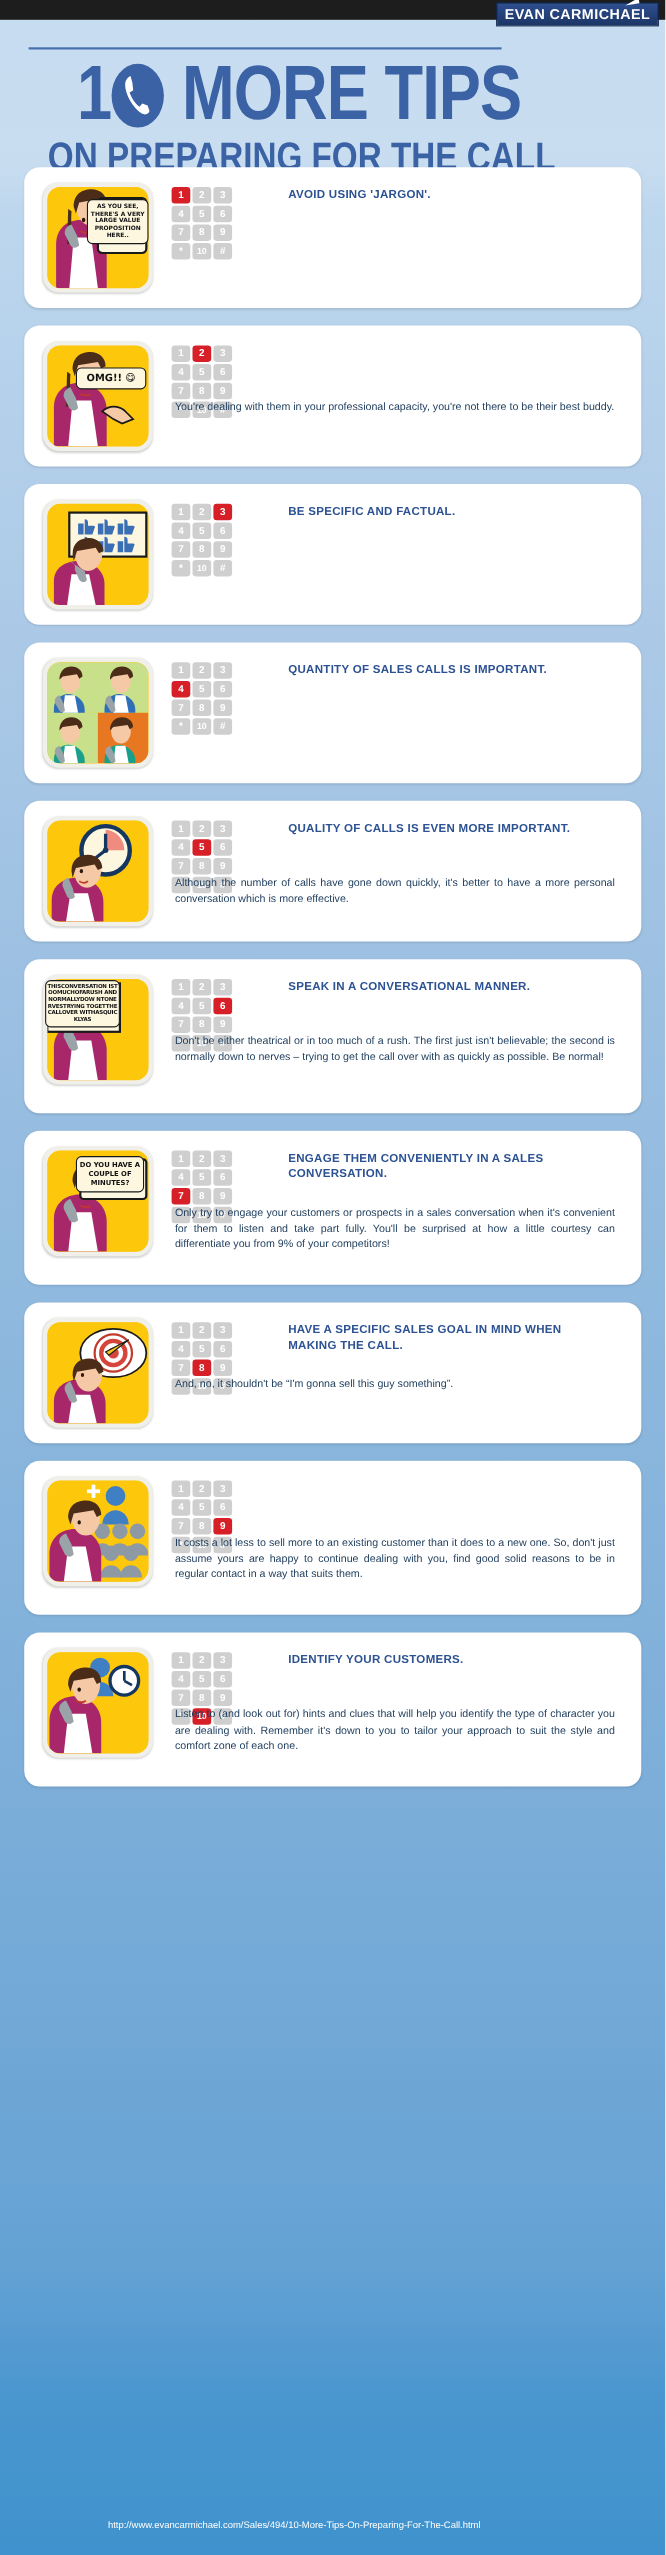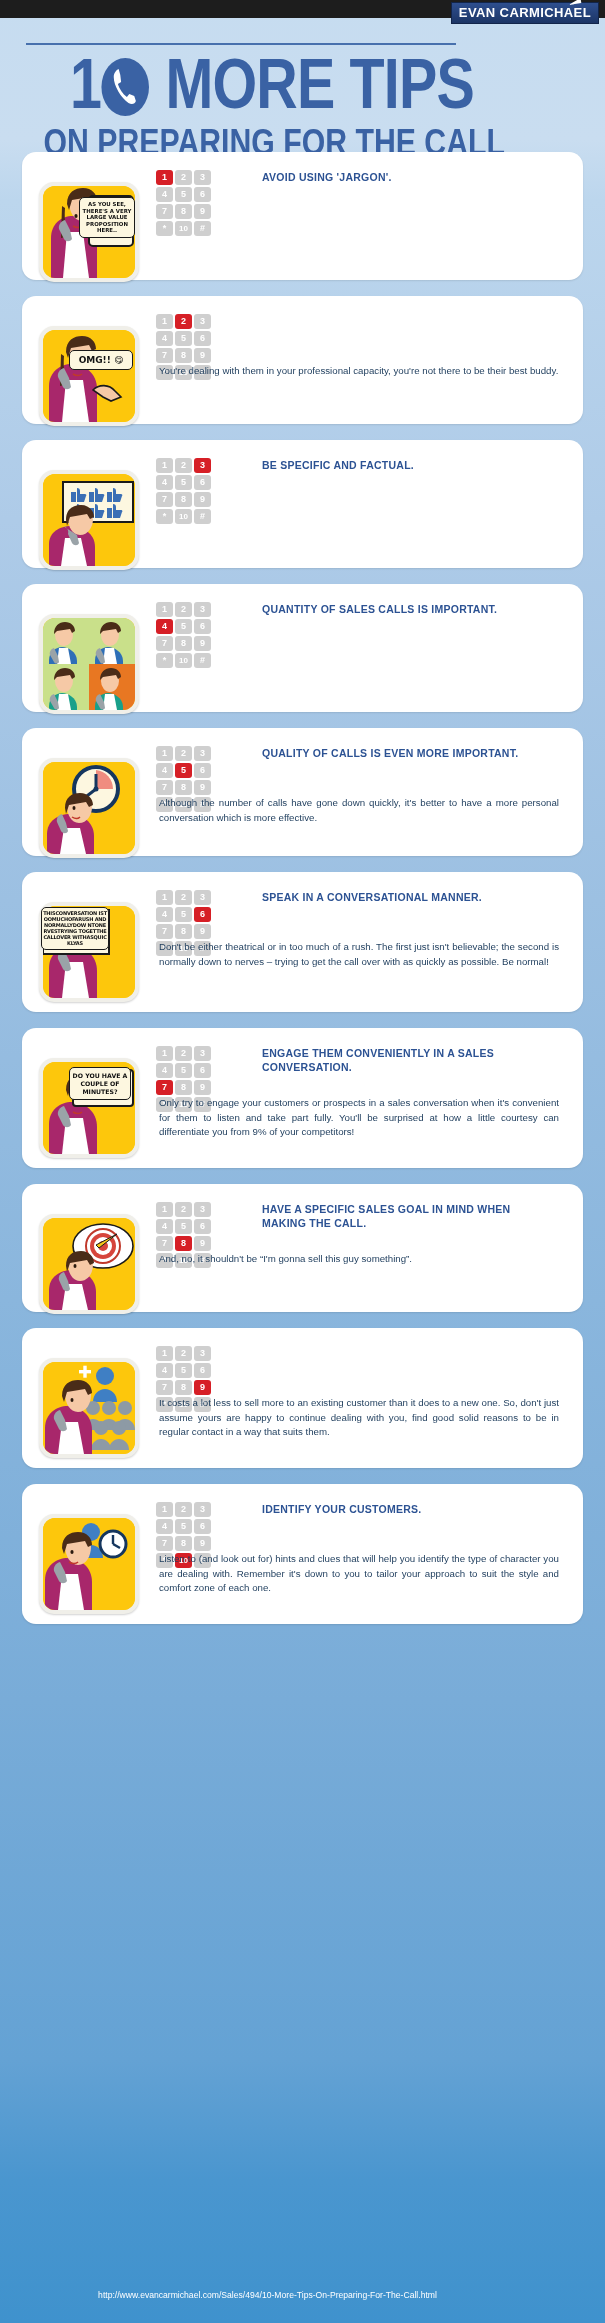--- a/index.html
+++ b/index.html
@@ -84,21 +84,20 @@
     border-radius:14px;
     box-shadow:0 1px 2px rgba(0,0,0,.10);
   }
   .thumb {
     position:absolute; left:17px; top:14px;
     width:100px; height:100px;
     border-radius:15px;
     background:#f0efe9;
     box-shadow:0 1px 2px rgba(0,0,0,.18);
     overflow:hidden;
-    margin-top:16px;
   }
   .thumb .inner {
     position:absolute; left:4px; top:4px; right:4px; bottom:4px;
     border-radius:12px; overflow:hidden; background:#fdc70c;
   }
   .thumb svg { display:block; }
 
   .keypad {
     position:absolute; left:134px; top:18px;
     width:56px;

